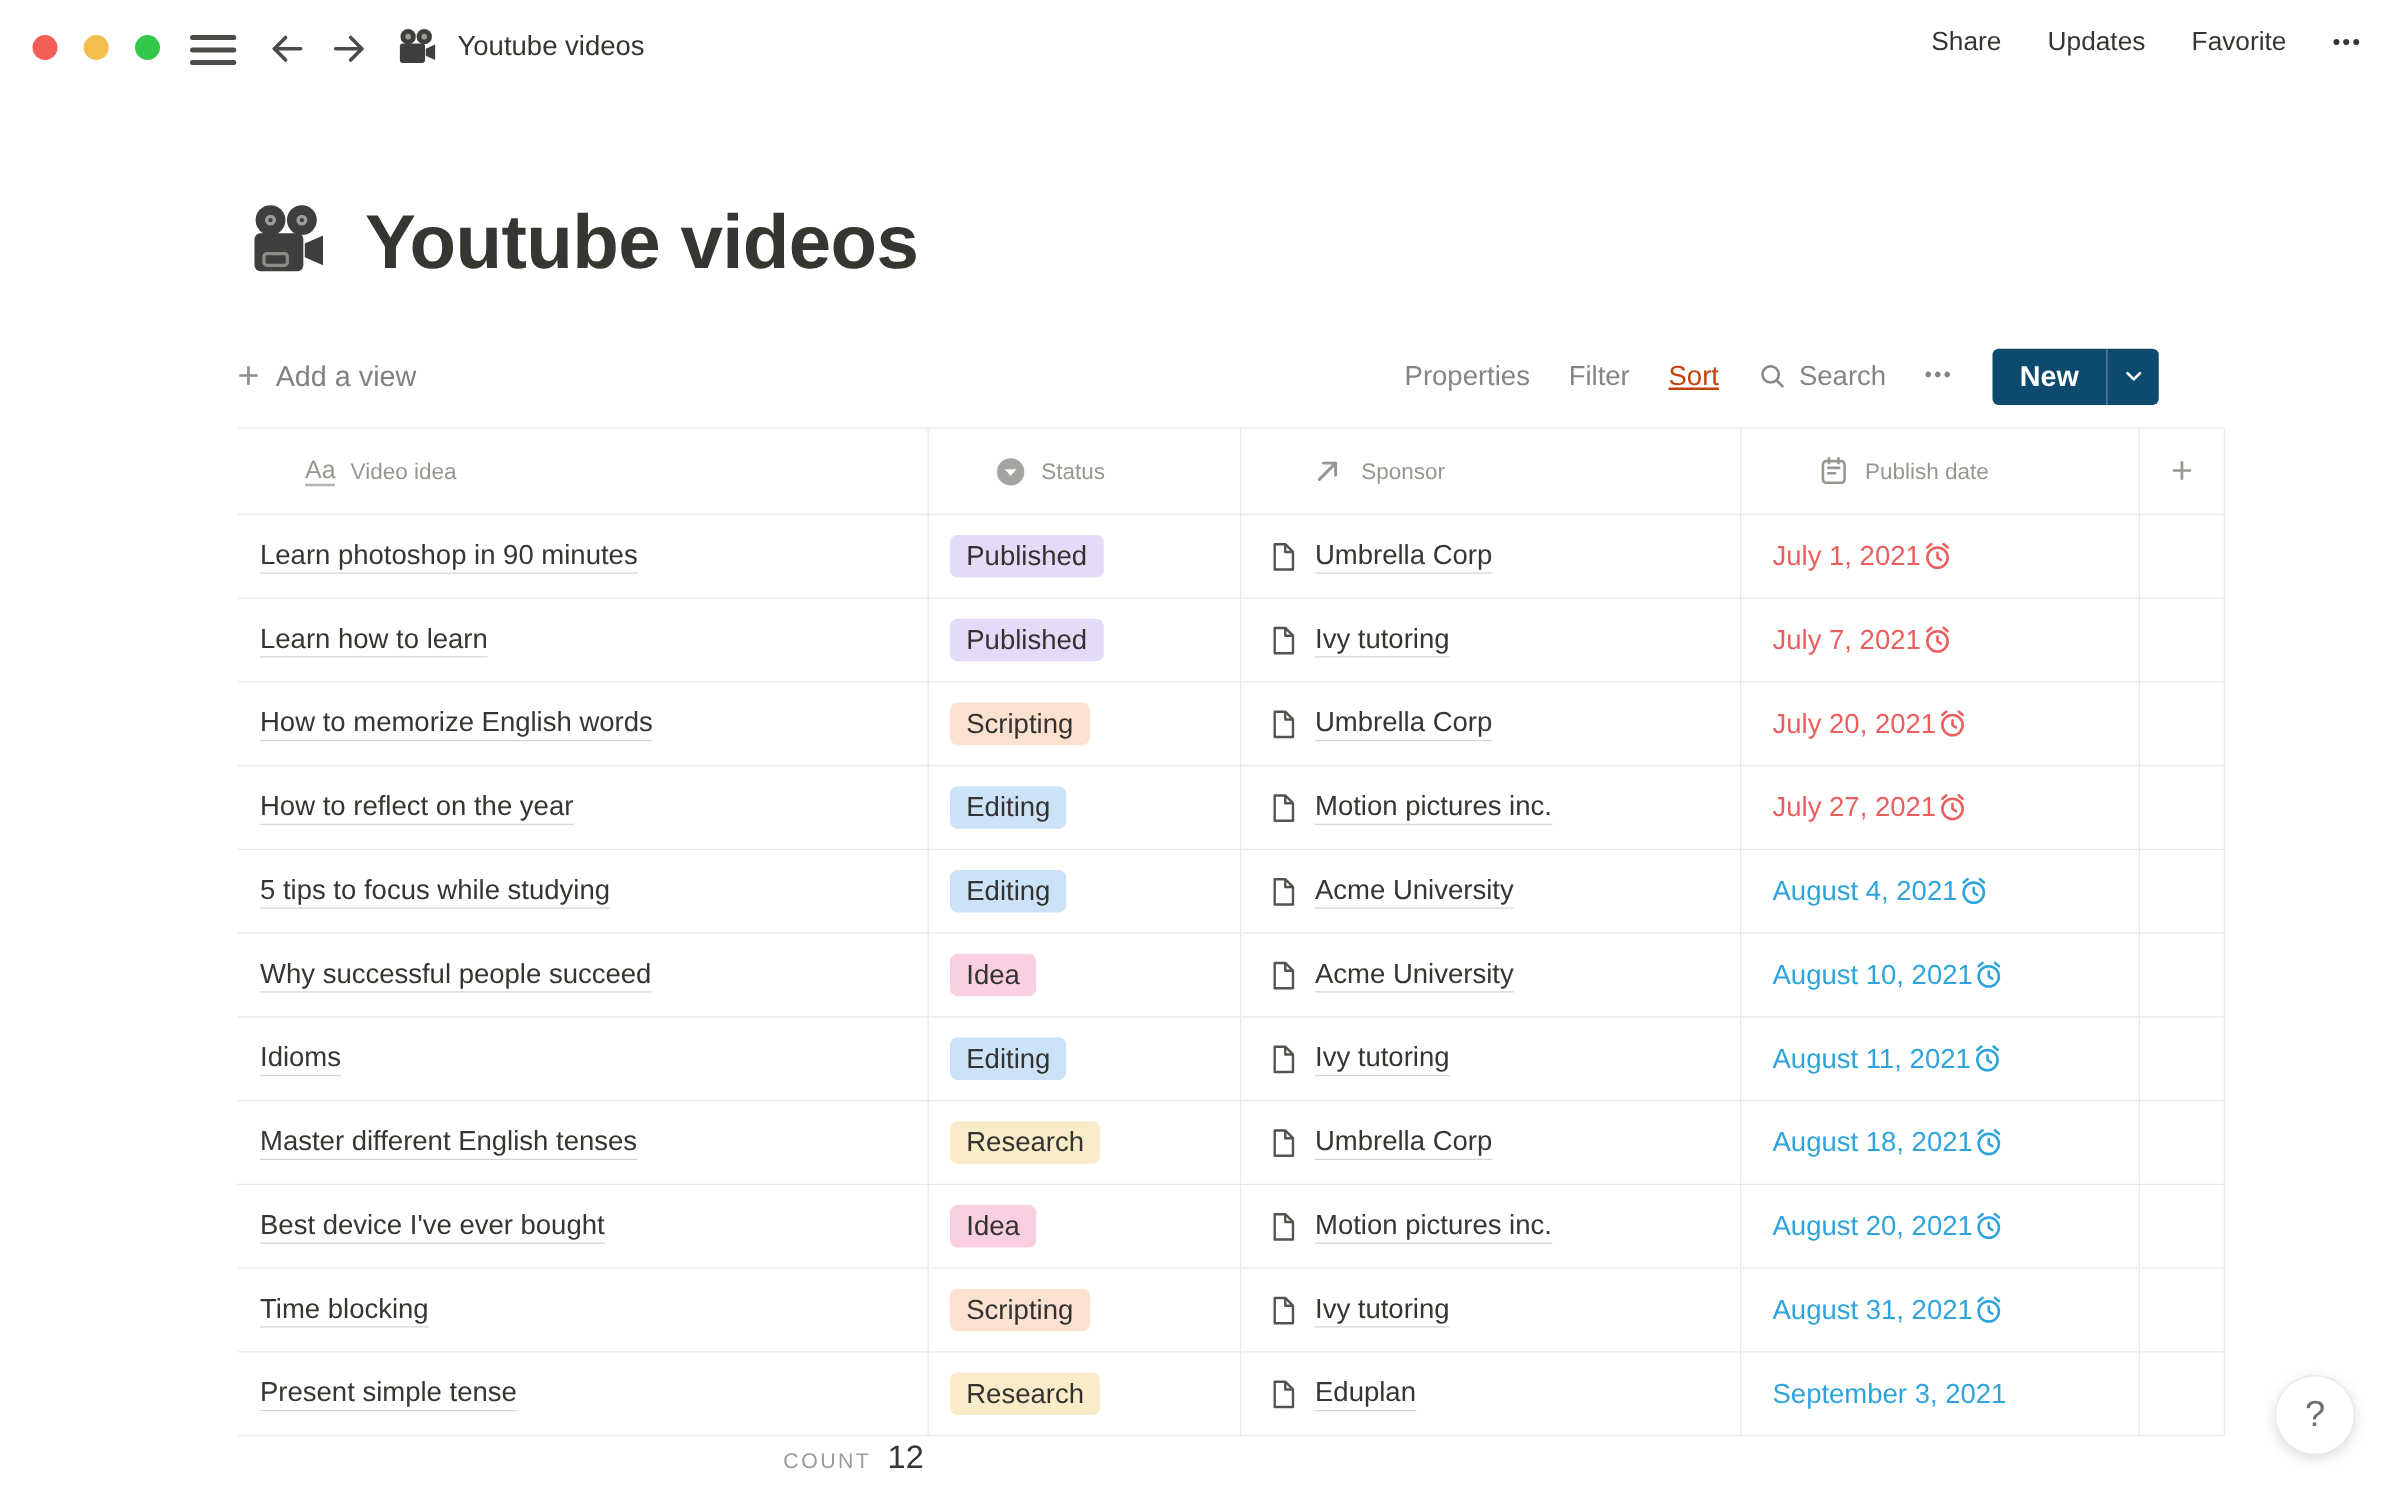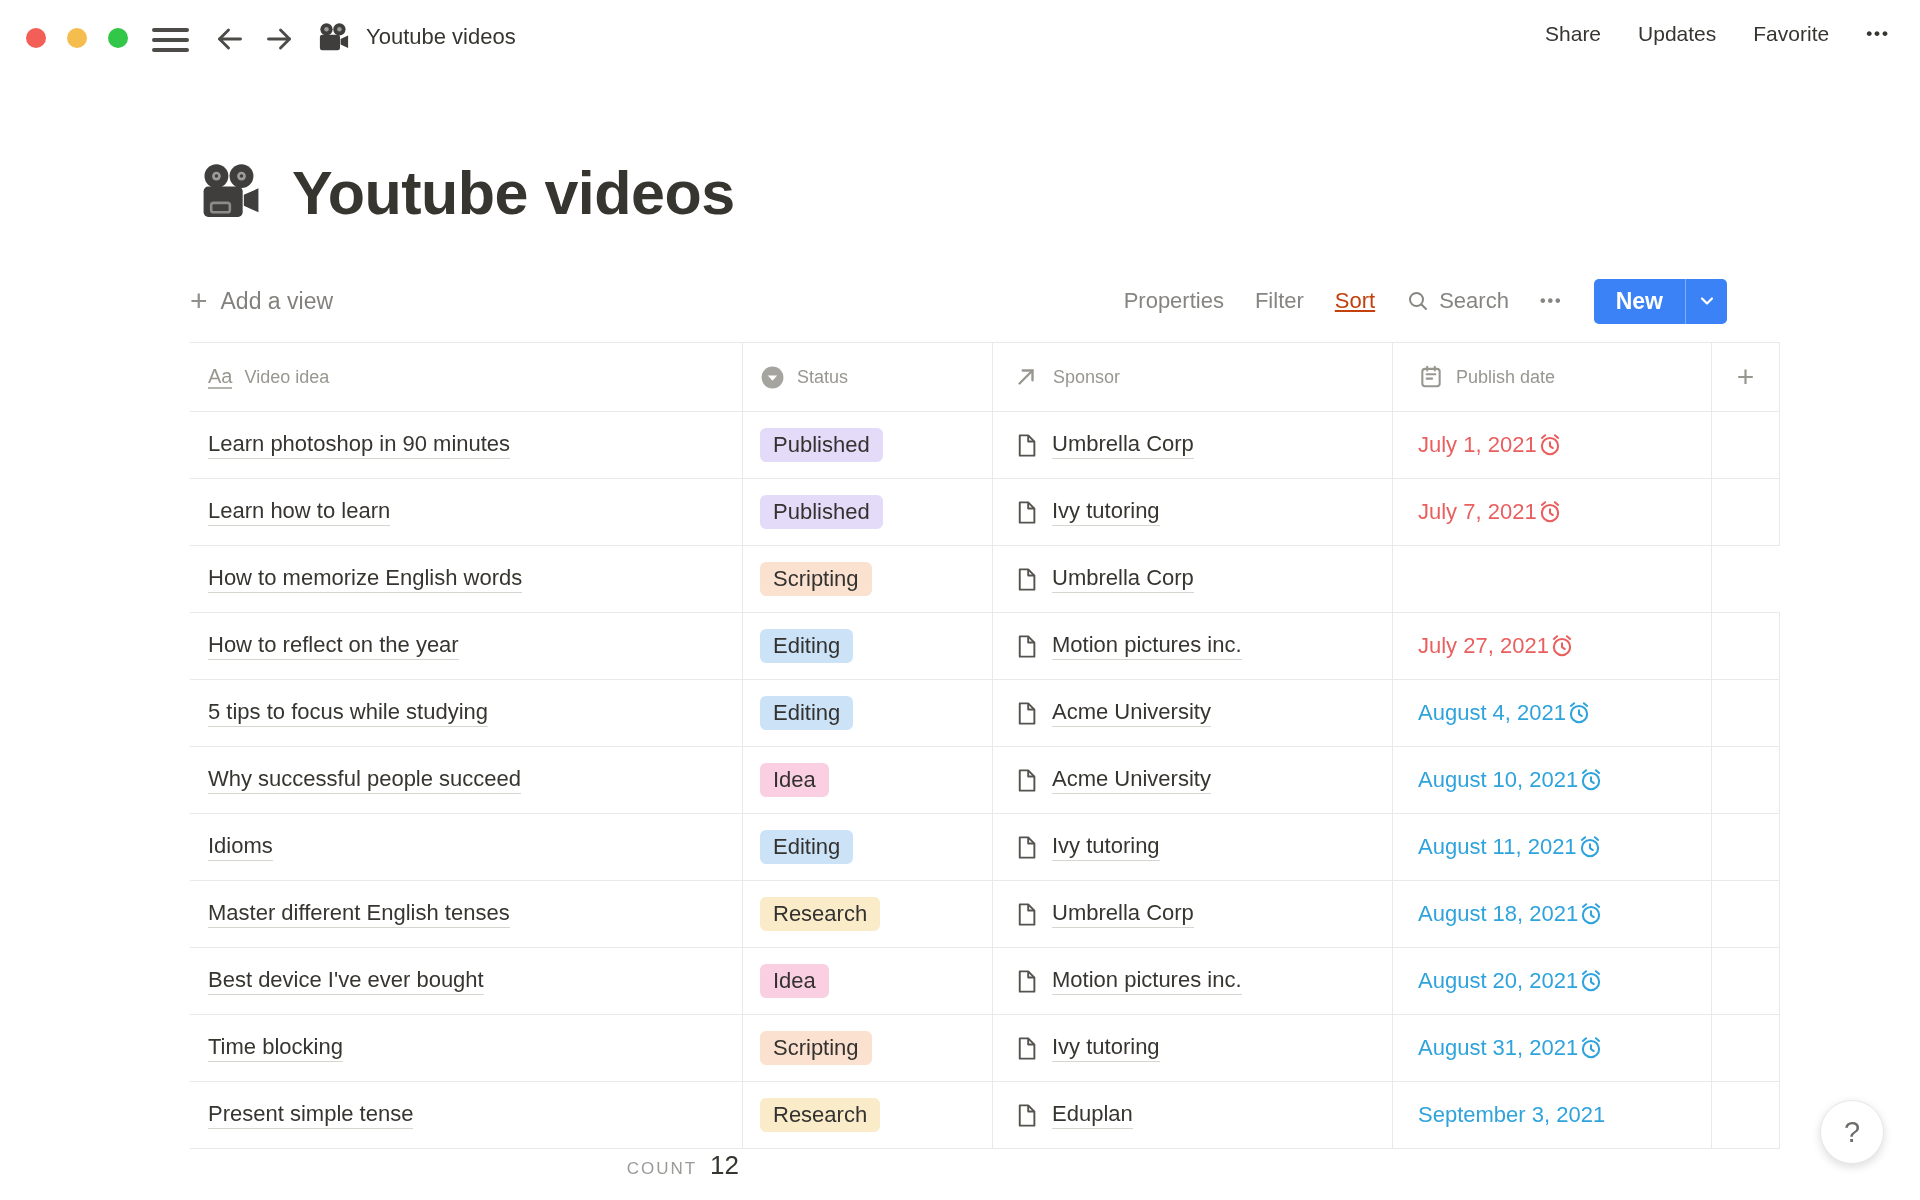--- a/index.html
+++ b/index.html
@@ -32,41 +32,41 @@
   .toolbar { position:absolute; left:190px; top:276px; width:1590px; height:50px;
              display:flex; align-items:center; justify-content:space-between; }
   .addview { display:flex; align-items:center; gap:13px; color:#82817E; cursor:pointer; }
   .addview .plus { font-size:30px; font-weight:300; color:#908F8B; line-height:1; }
   .addview .lbl { font-size:23px; }
   .tb-right { display:flex; align-items:center; gap:31px; margin-right:53px; }
   .tb-item { font-size:22px; color:#868581; cursor:pointer; }
   .tb-sort { color:#c2410c;text-decoration:underline; }
   .tb-search { display:flex; align-items:center; gap:9px; cursor:pointer; }
   .tb-dots { font-size:16px; letter-spacing:2px; font-weight:700; color:#868581; cursor:pointer; }
-  .newbtn { display:flex; align-items:stretch; height:45px; background:#3b82f6; border-radius:5px;
+  .newbtn { display:flex; align-items:stretch; height:45px; background:#0c4a6e; border-radius:5px;
             overflow:hidden; cursor:pointer; }
   .newbtn .nlabel { display:flex; align-items:center; padding:0 22px; color:#fff; font-size:23px; font-weight:600; }
   .newbtn .ndivider { width:1px; background:rgba(255,255,255,0.35); }
   .newbtn .nchev { display:flex; align-items:center; justify-content:center; width:41px; color:#fff; }
 
   
   .table { position:absolute; left:190px; top:342px; width:1590px; }
   .trow { display:grid; grid-template-columns:553px 250px 400px 319px 68px; border-bottom:1px solid #E9E9E7; }
   .thead { height:70px; border-top:1px solid #E9E9E7; }
   .tdata { height:67px; }
   .cell { display:flex; align-items:center; border-right:1px solid #E9E9E7; overflow:hidden; }
   .cell:last-child { border-right:1px solid #E9E9E7; }
   .c-title { padding-left:18px; }
   .c-status { padding-left:17px; }
   .c-sponsor { padding-left:20px; gap:12px; }
   .c-date { padding-left:25px; }
   .c-plus { justify-content:center; }
 
   .hlabel { font-size:18px; color:#98978F; }
-  .hicon { margin-right:12px; display:flex; align-items:center; }
+  .hicon { margin-right:12px; display:flex; align-items:center;margin-left:36px; }
   .aa { font-size:20px; color:#98978F; border-bottom:2px solid #B3B2AC; line-height:1.05; padding-bottom:0px; }
   .hplus { font-size:30px; font-weight:300; color:#98978F; cursor:pointer; line-height:1; }
 
   .row-title { font-size:22px; font-weight:500; color:#37352F;
                border-bottom:1.5px solid #D7D5D0; padding-bottom:1px; white-space:nowrap; }
   .tag { font-size:22px; color:#333230; padding:4px 13px; border-radius:6px; white-space:nowrap; }
   .sponsor-name { font-size:22px; font-weight:500; color:#37352F;
                   border-bottom:1.5px solid #D7D5D0; padding-bottom:1px; white-space:nowrap; }
   .date-txt { font-size:22px; white-space:nowrap; }
   .d-red { color:#EB5E5E; } .d-blue { color:#2EA3DC; }
@@ -292,20 +292,31 @@
     </div>
     <div class="cell c-sponsor">
       <span>
         <svg viewBox="0 0 24 24" width="27" height="27" fill="none" stroke="#55534E" stroke-width="1.7" stroke-linejoin="round">
               <path d="M6 3h7.5L19 8.5V21H6z"></path>
               <path d="M13.5 3v5.5H19"></path>
             </svg>
       </span>
       <span class="sponsor-name">Umbrella Corp</span>
     </div>
+    <div class="cell c-date d-red">
+      <span class="date-txt">July 20, 2021</span>
+      <span class="clockwrap">
+        <svg viewBox="0 0 24 24" width="26" height="26" fill="none" stroke="currentColor" stroke-width="1.9" stroke-linecap="round" stroke-linejoin="round">
+              <circle cx="12" cy="13" r="7.5"></circle>
+              <path d="M12 9.5V13l2.6 1.8"></path>
+              <path d="M4.5 5.5L7.5 3"></path>
+              <path d="M19.5 5.5L16.5 3"></path>
+            </svg>
+      </span>
+    </div>
     <div class="cell c-plus"></div>
   </div>
 
   <div class="trow tdata">
     <div class="cell c-title">
       <span class="row-title">How to reflect on the year</span>
     </div>
     <div class="cell c-status">
       <span class="tag" style="background: rgb(204, 227, 247);">Editing</span>
     </div>

